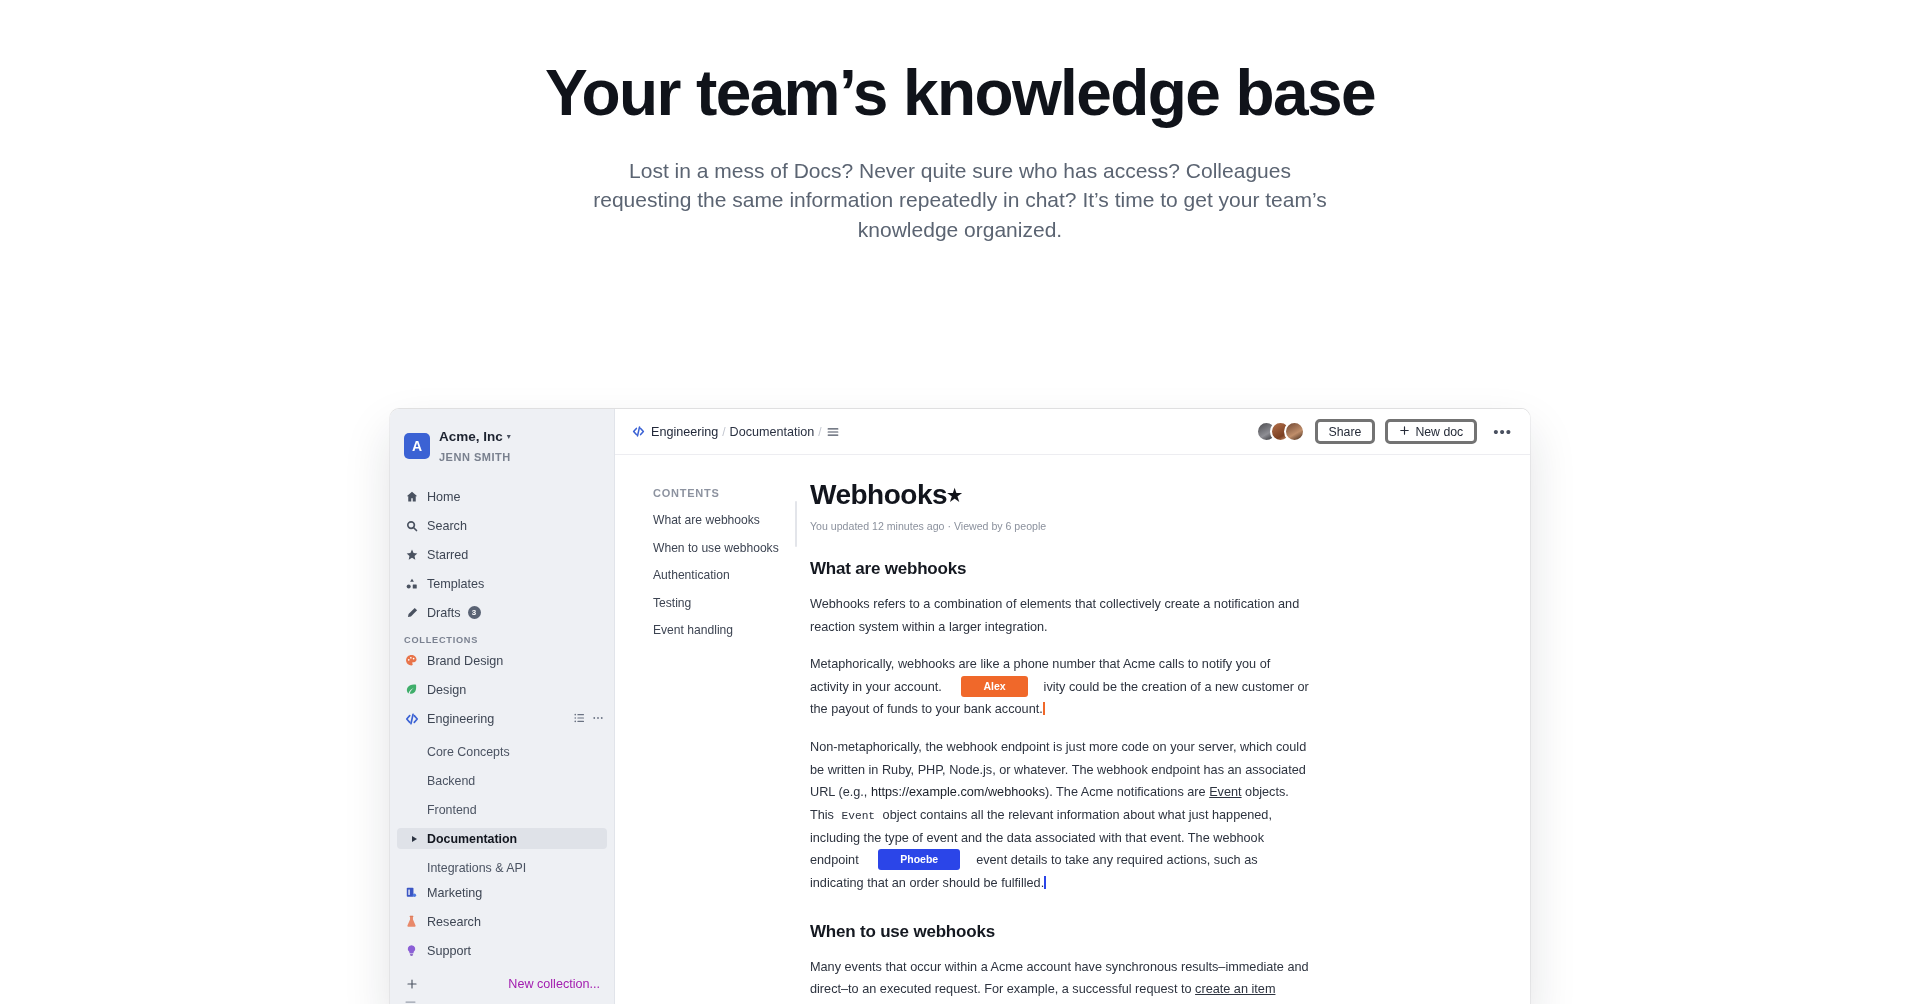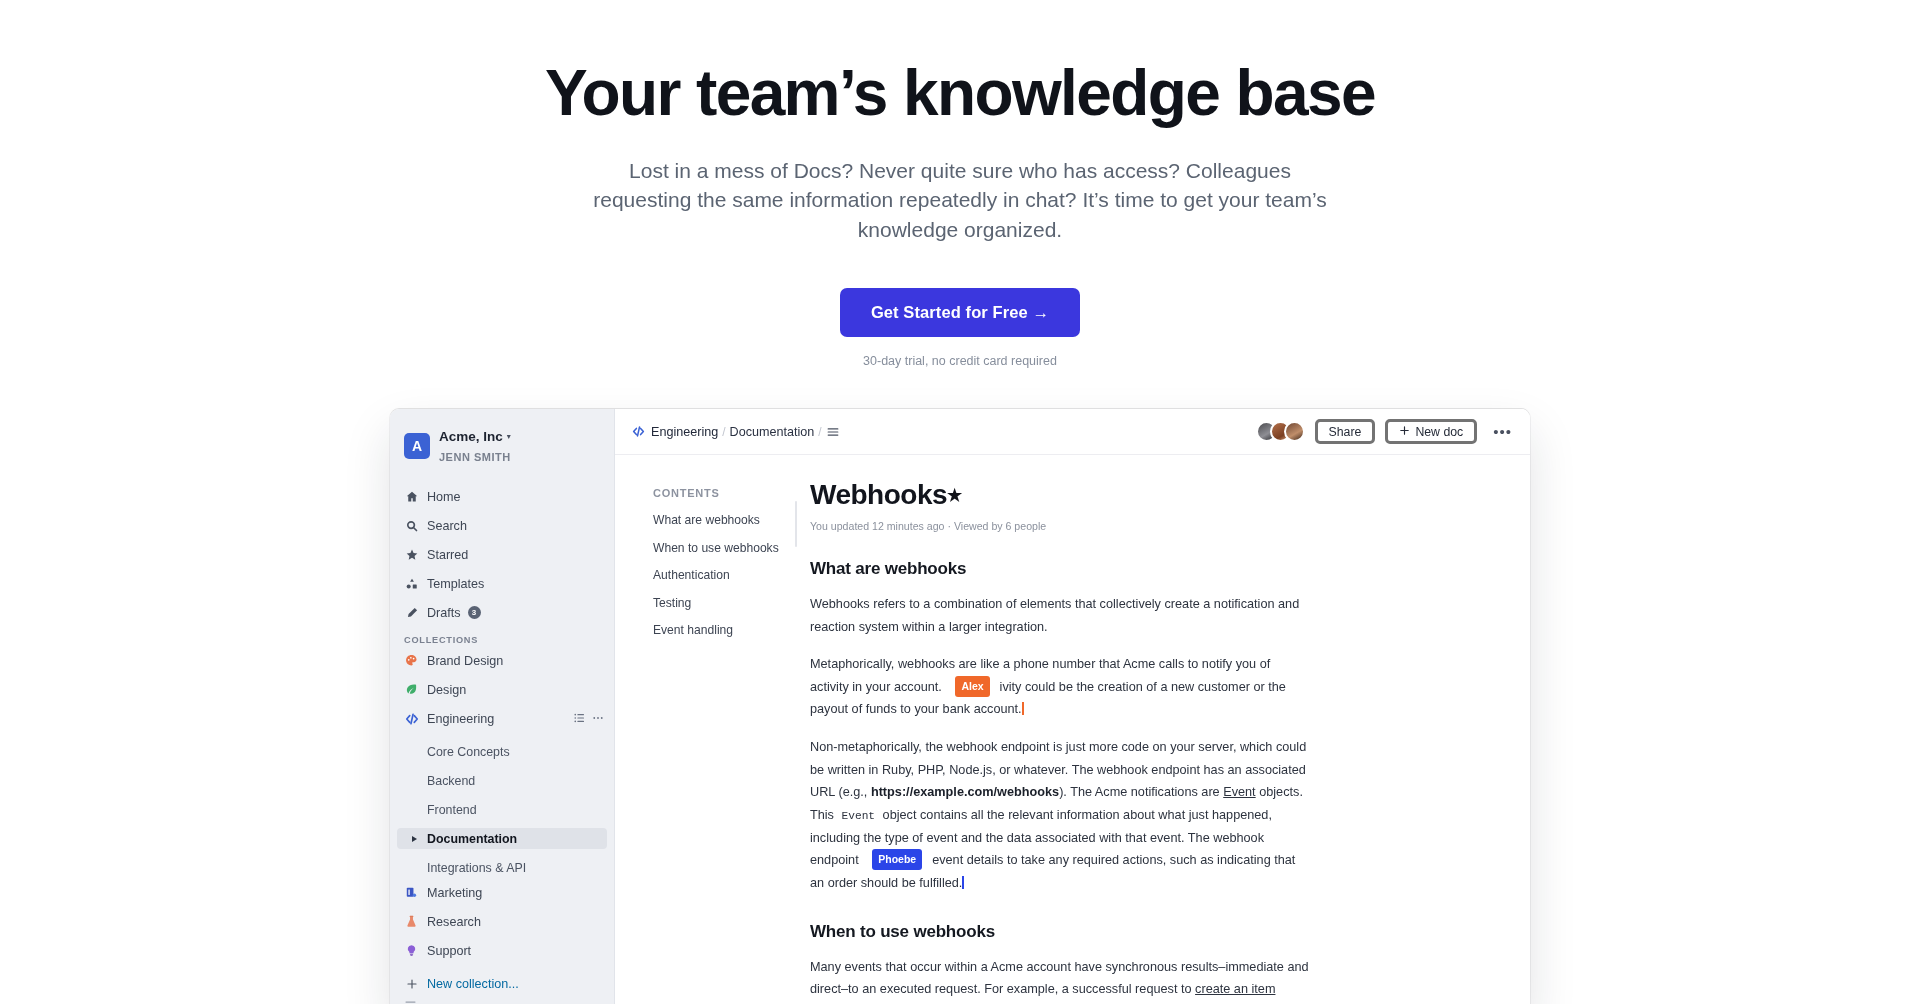--- a/index.html
+++ b/index.html
@@ -170,21 +170,21 @@
     content: "";
     position: absolute; left: 15px; top: 50%;
     transform: translateY(-50%);
     border-left: 5px solid #2c3442;
     border-top: 3.5px solid transparent;
     border-bottom: 3.5px solid transparent;
   }
   .new-coll {
     display: flex; align-items: center;
     height: 21px; padding: 0 14px; margin-top: 2px;
-    font-size: 12.6px; color: #0369a1; cursor: pointer;
+    font-size: 12.6px; color: #a21caf; cursor: pointer; justify-content: space-between;
   }
   .side-bottom {
     position: absolute; left: 14px; bottom: -6px;
     color: #99a0ac;
   }
 
   
   .main { flex: 1; display: flex; flex-direction: column; min-width: 0; background:#fff; }
   .topbar {
     height: 46px; flex: 0 0 46px;
@@ -255,53 +255,49 @@
   .doc-meta { font-size: 10.6px; color: #8b919d; margin-top: 9px; }
 
   .h2 {
     font-size: 17px; font-weight: 700; color: #141820;
     margin: 27px 0 14px 0; letter-spacing: -0.2px;
   }
   .p {
     font-size: 12.7px; line-height: 1.78; color: #2d333f;
     margin: 0 0 15px 0; max-width: 500px;
   }
-  .p b { font-weight: 700; color: #1a1f29; margin-top: 9px; }
+  .p b { font-weight: 400; color: #1a1f29; margin-top: 9px; }
   .u { text-decoration: underline; }
   code.inl {
     font-family: "Liberation Mono", monospace;
     font-size: 11.2px; padding: 1px 4px; color: #2d333f;
   }
   .cursor-tag {
     display: inline-block; color: #fff;
     font-size: 10.5px; font-weight: 600;
-    padding: 1px 6px; border-radius: 3px;
-    vertical-align: 1px; margin: 0 10px;
+    padding: 1px 22px; border-radius: 3px;
+    vertical-align: 1px; margin: 0 16px;
   }
   .tag-alex { background: #f0682a; }
   .tag-phoebe { background: #2b45e8; }
   .caret-orange {
     display: inline-block; width: 2px; height: 13px;
     background: #f0682a; vertical-align: -2px;
   }
   .caret-blue {
     display: inline-block; width: 2px; height: 13px;
     background: #2b45e8; vertical-align: -2px;
   }
 </style>
 </head>
 <body>
 
 <div class="hero">
   <h1 class="hero-title">Your team’s knowledge base</h1>
   <p class="hero-sub">Lost in a mess of Docs? Never quite sure who has access? Colleagues requesting the same information repeatedly in chat? It’s time to get your team’s knowledge organized.</p>
-  <div class="cta-wrap">
-    <button class="cta-btn">Get Started for Free →</button>
-    <div class="cta-note">30-day trial, no credit card required</div>
-  </div>
 </div>
 
 <div class="app-window">
 
   <div class="side">
 
     <div class="team">
       <div class="team-avatar">A</div>
       <div class="team-meta">
         <div>

